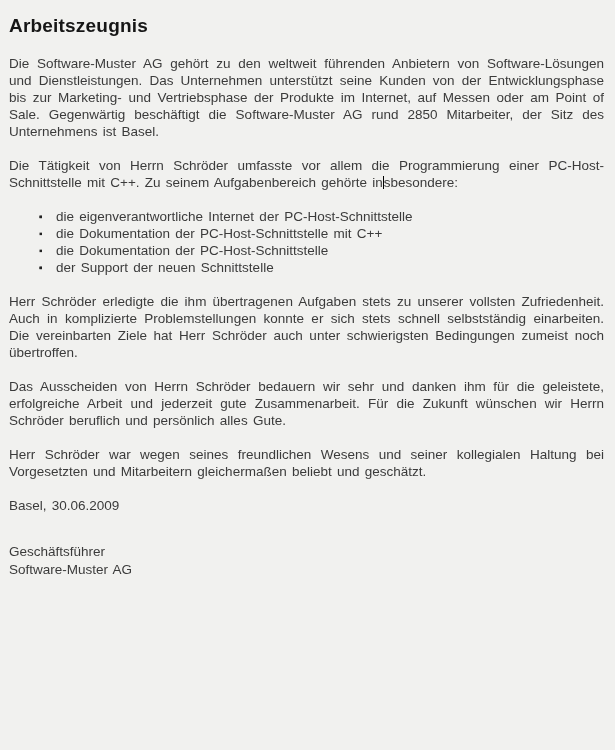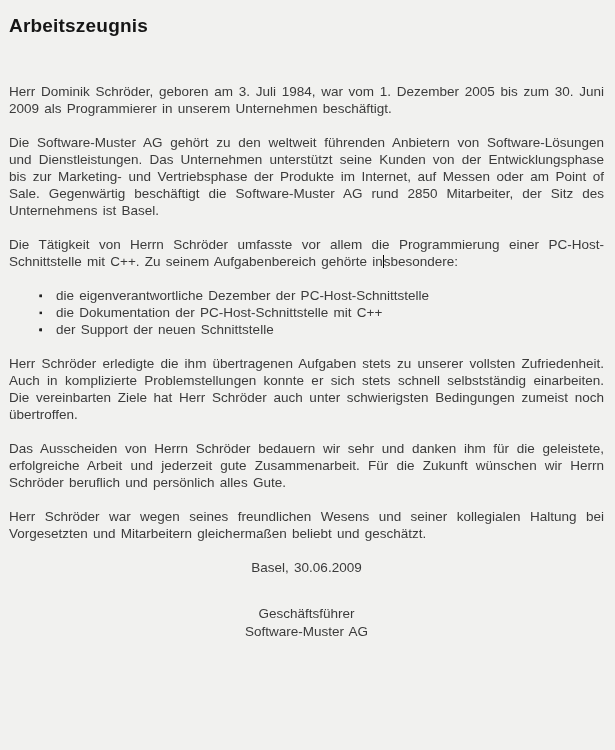--- a/index.html
+++ b/index.html
@@ -56,48 +56,47 @@
     color: #222;
   }
   .caret {
     display: inline-block;
     width: 1px;
     height: 13px;
     background: #000;
     vertical-align: -2px;
   }
   .dateline {
-    text-align: center;
+    text-align: left;
   }
   .signature {
     margin-top: 29px;
-    text-align: center;
+    text-align: left;
   }
   .signature div {
     line-height: 18px;
   }
 </style>
 </head>
 <body>
 
 <div class="page">
 
   <h1 class="doc-title">Arbeitszeugnis</h1>
 
-  <p class="para first">Herr Dominik Schröder, geboren am 3. Juli 1984, war vom 1. Dezember 2005 bis zum 30. Juni 2009 als Programmierer in unserem Unternehmen beschäftigt.</p>
 
   <p class="para">Die Software-Muster AG gehört zu den weltweit führenden Anbietern von Software-Lösungen und Dienstleistungen.  Das Unternehmen unterstützt seine Kunden von der Entwicklungsphase  bis zur Marketing- und Vertriebsphase der Produkte im Internet, auf Messen oder am Point of Sale. Gegenwärtig beschäftigt die Software-Muster AG rund 2850 Mitarbeiter, der Sitz des Unternehmens ist Basel.</p>
 
   <p class="para"><span>Die Tätigkeit von Herrn Schröder umfasste vor allem die Programmierung einer PC-Host-Schnittstelle  mit C++. Zu seinem Aufgabenbereich gehörte in</span><span class="caret"></span><span>sbesondere:</span></p>
 
   <ul class="bullets">
     <li><span class="blt">▪</span></li>
-    <li><span class="blt">▪</span><span>die eigenverantwortliche Dezember  der PC-Host-Schnittstelle</span></li>
+    <li><span class="blt">▪</span><span>die eigenverantwortliche Internet  der PC-Host-Schnittstelle</span></li>
     <li><span class="blt">▪</span><span>die Dokumentation der PC-Host-Schnittstelle  mit C++</span></li>
-    <li><span class="blt">▪</span></li>
+    <li><span class="blt">▪</span><span>die Dokumentation der PC-Host-Schnittstelle</span></li>
     <li><span class="blt">▪</span></li>
     <li><span class="blt">▪</span><span>der Support der neuen Schnittstelle</span></li>
   </ul>
 
   <p class="para">Herr Schröder erledigte die ihm übertragenen Aufgaben stets zu unserer vollsten Zufriedenheit. Auch in komplizierte Problemstellungen  konnte er sich stets schnell selbstständig einarbeiten. Die vereinbarten Ziele hat Herr Schröder auch unter schwierigsten Bedingungen  zumeist noch übertroffen.</p>
 
   <p class="para">Das Ausscheiden von Herrn Schröder bedauern wir sehr und danken ihm für die geleistete, erfolgreiche Arbeit und jederzeit gute Zusammenarbeit. Für die Zukunft wünschen wir Herrn Schröder beruflich und persönlich alles Gute.</p>
 
   <p class="para">Herr Schröder war wegen seines freundlichen Wesens und seiner kollegialen Haltung bei Vorgesetzten und Mitarbeitern gleichermaßen beliebt und geschätzt.</p>
 

